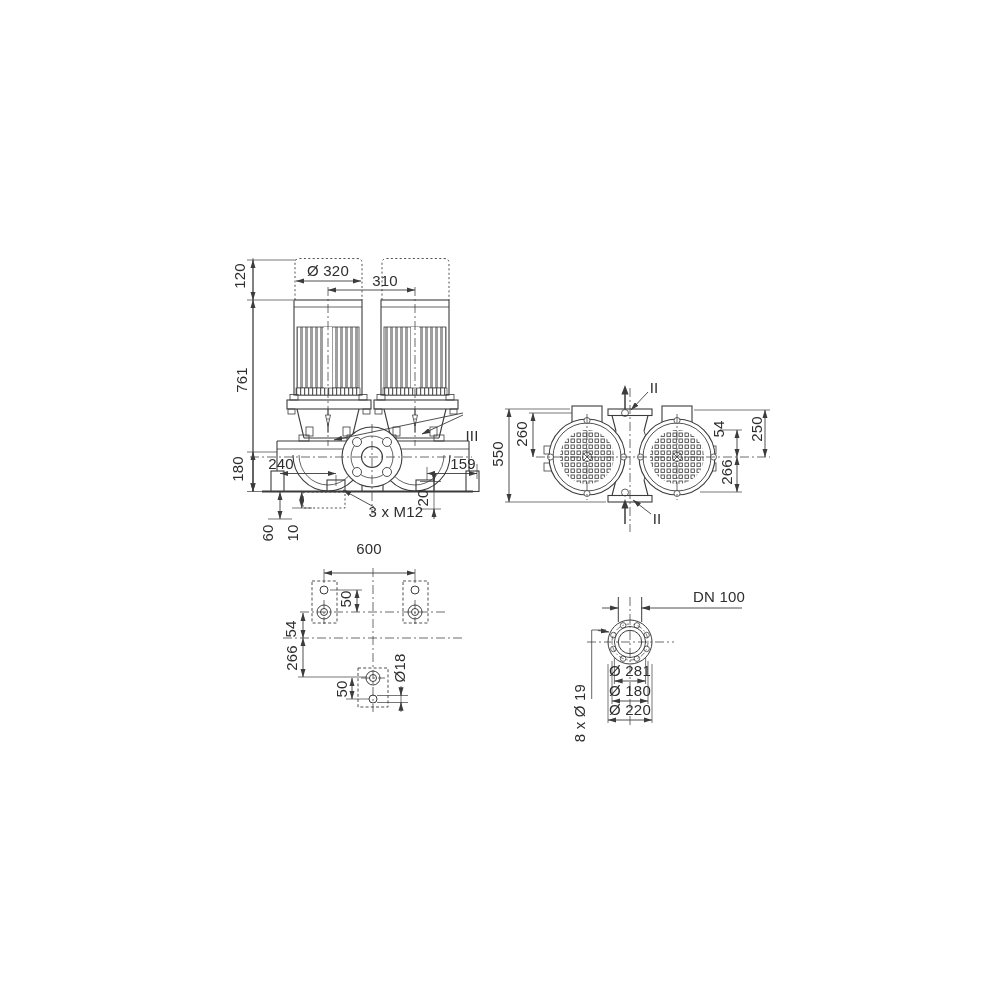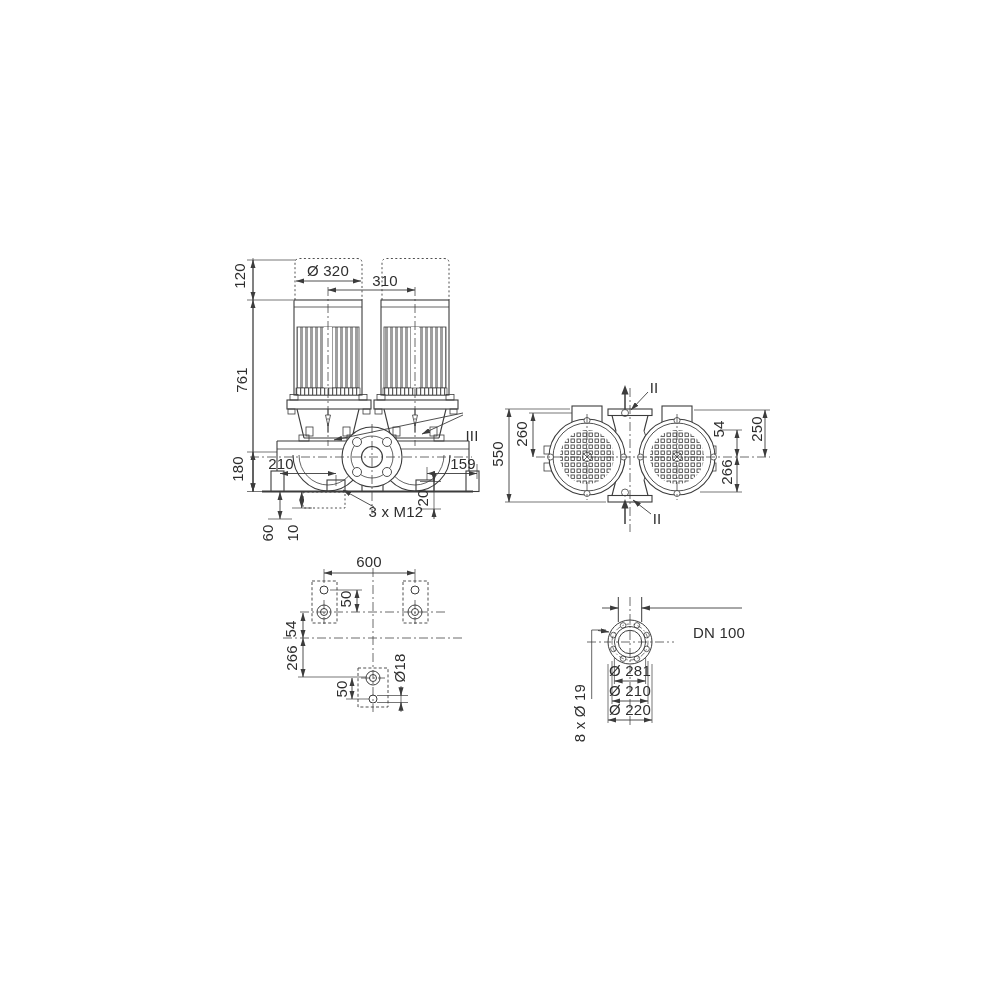--- a/index.html
+++ b/index.html
@@ -298,42 +298,42 @@
       <line x1="598" y1="630.5" x2="609" y2="632" marker-end="url(#arr)"></line>
     </g>
   </g>
 </svg>
 
 <span class="lbl" style="left:293px;top:262px;width:70px">Ø 320</span>
 <span class="lbl" style="left:365px;top:272px;width:40px">310</span>
 <span class="lbl rot" style="left:223px;top:267px;width:34px">120</span>
 <span class="lbl rot" style="left:225px;top:371px;width:34px">761</span>
 <span class="lbl rot" style="left:221px;top:460px;width:34px">180</span>
-<span class="lbl" style="left:264px;top:455px;width:34px">210</span>
+<span class="lbl" style="left:264px;top:455px;width:34px">240</span>
 <span class="lbl" style="left:446px;top:455px;width:34px">159</span>
 <span class="lbl rot" style="left:411px;top:489px;width:24px">20</span>
 <span class="lbl" style="left:365px;top:503px;width:62px">3 x M12</span>
 <span class="lbl rot" style="left:256px;top:524px;width:24px">60</span>
 <span class="lbl rot" style="left:281px;top:524px;width:24px">10</span>
 <span class="lbl" style="left:460px;top:427px;width:24px">III</span>
 
 <span class="lbl rot" style="left:481px;top:445px;width:34px">550</span>
 <span class="lbl rot" style="left:505px;top:425px;width:34px">260</span>
 <span class="lbl rot" style="left:707px;top:420px;width:24px">54</span>
 <span class="lbl rot" style="left:740px;top:420px;width:34px">250</span>
 <span class="lbl rot" style="left:710px;top:463px;width:34px">266</span>
 <span class="lbl" style="left:644px;top:379px;width:20px">II</span>
 <span class="lbl" style="left:647px;top:510px;width:20px">II</span>
 
-<span class="lbl" style="left:347px;top:553px;width:44px">600</span>
+<span class="lbl" style="left:347px;top:540px;width:44px">600</span>
 <span class="lbl rot" style="left:334px;top:590px;width:24px">50</span>
 <span class="lbl rot" style="left:279px;top:620px;width:24px">54</span>
 <span class="lbl rot" style="left:275px;top:649px;width:34px">266</span>
 <span class="lbl rot" style="left:330px;top:680px;width:24px">50</span>
 <span class="lbl rot" style="left:384px;top:659px;width:32px">Ø18</span>
 
-<span class="lbl" style="left:688px;top:624px;width:62px">DN 100</span>
+<span class="lbl" style="left:688px;top:588px;width:62px">DN 100</span>
 <span class="lbl" style="left:604px;top:662px;width:52px">Ø 281</span>
-<span class="lbl" style="left:604px;top:682px;width:52px">Ø 210</span>
+<span class="lbl" style="left:604px;top:682px;width:52px">Ø 180</span>
 <span class="lbl" style="left:604px;top:701px;width:52px">Ø 220</span>
 <span class="lbl rot" style="left:548px;top:704px;width:64px">8 x Ø 19</span>
 
 </div>
 
 </body></html>

